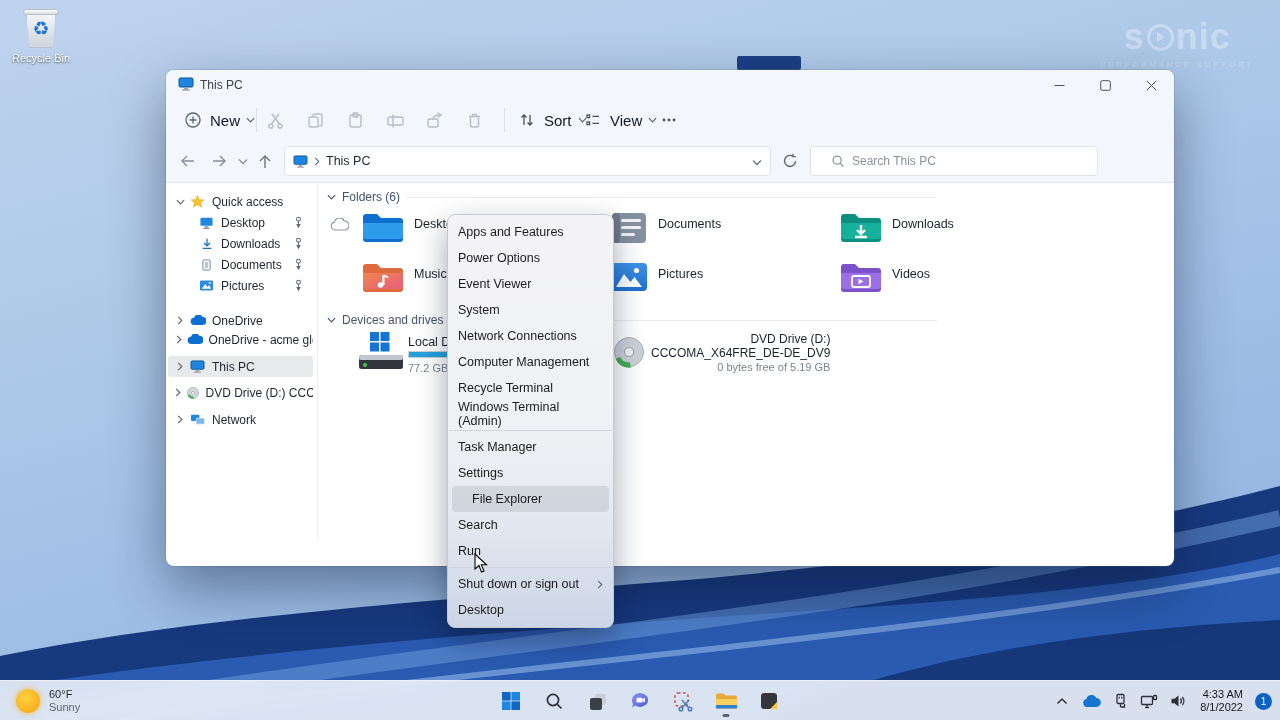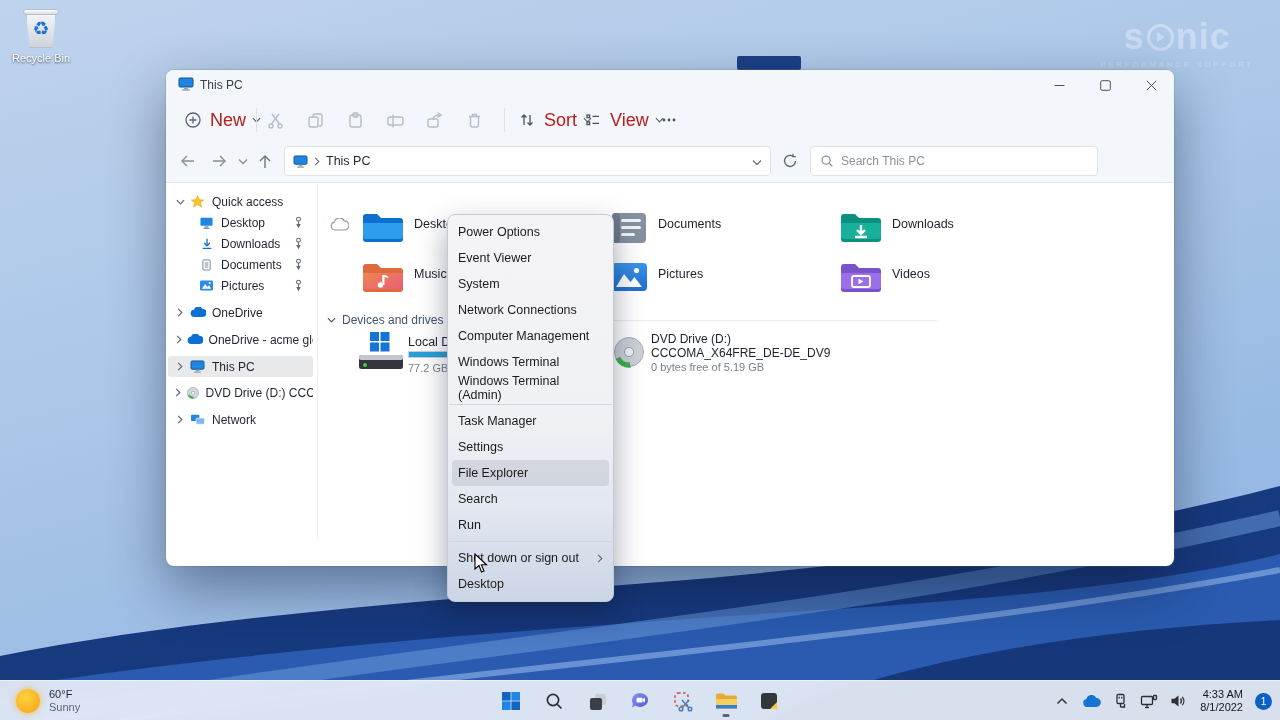--- a/index.html
+++ b/index.html
@@ -39,32 +39,32 @@
 
   .titlebar { position:absolute; left:0; top:0; right:0; height:30px; }
   .title-ic { position:absolute; left:12px; top:7px; }
   .title-txt { position:absolute; left:34px; top:8px; font-size:12px; color:#3a4149; }
   .win-controls { position:absolute; right:0; top:0; display:flex; }
   .wc { width:46px; height:30px; display:flex; align-items:center; justify-content:center; }
   .wc svg { stroke:#4a5058; }
 
   .toolbar { position:absolute; left:0; top:30px; right:0; height:40px; }
   .tb { position:absolute; top:8px; height:24px; display:flex; align-items:center; gap:6px; }
-  .tb-label { font-size:18px; color:#b91c1c; }
+  .tb-label { font-size:15px; color:#0f172a; }
   .tb-sep { position:absolute; top:8px; width:1px; height:24px; background:#dce0e7; }
   .tb-ic { display:flex; align-items:center; justify-content:center; width:22px; height:22px; }
 
   .navrow { position:absolute; left:0; top:70px; right:0; height:43px; }
   .nv { position:absolute; top:10px; width:22px; height:22px; display:flex; align-items:center; justify-content:center; }
   .crumb { position:absolute; left:118px; top:6px; width:487px; height:30px; background:#fff;
     border:1px solid #dfe3e9; border-radius:4px; display:flex; align-items:center; padding:0 8px; gap:6px; }
   .crumb-txt { font-size:12.5px; color:#1f2733; }
   .crumb-chev { margin-left:auto; }
   .searchbox { position:absolute; left:644px; top:6px; width:288px; height:30px; background:#fff;
-    border:1px solid #dfe3e9; border-radius:4px; display:flex; align-items:center; padding:0 9px; gap:7px; }
+    border:1px solid #dfe3e9; border-radius:4px; display:flex; align-items:center; padding:0 20px; gap:7px; }
   .searchbox input { border:none; outline:none; flex:1; font-size:12px; color:#1f2733; font-family:"Liberation Sans",sans-serif; background:transparent; }
   .searchbox input::placeholder { color:#8a919c; }
 
   .bodyarea { position:absolute; left:0; top:114px; right:0; bottom:26px; background:#fff; }
   .sidebar { position:absolute; left:0; top:0; bottom:0; width:152px; border-right:1px solid #edf0f3; }
   .srow { position:absolute; left:2px; right:4px; height:21px; display:flex; align-items:center; font-size:12px; color:#1f2430; border-radius:3px; }
   .srow .chev { width:14px; margin-left:5px; display:flex; justify-content:center; }
   .srow .mic { width:17px; display:flex; justify-content:center; margin-left:2px; }
   .srow .slabel { margin-left:6px; white-space:nowrap; overflow:hidden; }
   .srow .pin { position:absolute; right:8px; top:3px; }
@@ -74,34 +74,34 @@
   .content { position:absolute; left:153px; top:0; right:0; bottom:0; }
   .sec-head { position:absolute; display:flex; align-items:center; gap:6px; font-size:12px; color:#44536e; }
   .sec-line { height:1px; background:#e9ecf0; flex:1; }
   .tile { position:absolute; display:flex; align-items:flex-start; gap:9px; }
   .tile-label { font-size:12.5px; color:#1b222c; margin-top:7px; }
   .cloud-sync { position:absolute; }
   .disk-meta { position:absolute; font-size:12.5px; color:#1b222c; }
   .disk-bar { position:absolute; width:88px; height:7px; background:#dfe2e7; border:1px solid #c9cdd4; }
   .disk-bar-fill { height:100%; background:#26a0da; }
   .disk-free { position:absolute; font-size:11px; color:#7a828d; }
-  .dvd-meta { position:absolute; font-size:12px; color:#1b222c; line-height:13.5px; }
+  .dvd-meta { position:absolute; font-size:12px; color:#1b222c; line-height:13.5px;text-align:right; }
   .dvd-free { font-size:11px; color:#7a828d; margin-top:1px; }
 
   .statusbar { position:absolute; left:0; bottom:0; right:0; height:26px; border-top:1px solid #edf0f3; background:#fff; }
   .status-items { position:absolute; left:14px; top:6px; font-size:12px; color:#333a43; }
   .status-views { position:absolute; right:10px; top:5px; display:flex; gap:13px; }
 
   
   .winx { position:absolute; left:447px; top:214px; width:167px; border-radius:8px;
     border:1px solid #c6c9d1; padding:4px 0;
     background:linear-gradient(180deg,#f4f4f6 0%,#f0f1f4 52%,#e2e7f0 76%,#ccd5e6 100%);
     box-shadow:0 12px 30px rgba(10,20,50,.38); }
   .mi { height:26px; display:flex; align-items:center; padding:0 10px; font-size:12.5px; color:#1b1b1b; }
-  .mi.hover { background:rgba(115,120,135,.18); margin:0 4px; padding:0 6px; border-radius:4px; }
+  .mi.hover { background:rgba(115,120,135,.18); margin:0 4px; padding:0 20px; border-radius:4px; }
   .mi .sub-arrow { margin-left:auto; display:flex; }
   .msep { height:1px; background:#d2d5dc; margin:3px 1px; }
 
   
   .taskbar { position:absolute; left:0; top:680px; width:1280px; height:40px;
     background:rgba(237,242,250,.90); border-top:1px solid rgba(255,255,255,.55); backdrop-filter:blur(10px); }
   .tb-center { position:absolute; left:50%; top:0; height:40px; transform:translateX(-50%);
     display:flex; align-items:center; gap:7px; }
   .tbtn { position:relative; width:36px; height:36px; border-radius:5px; display:flex; align-items:center; justify-content:center; }
   .tbtn .active-line { position:absolute; bottom:2px; left:50%; transform:translateX(-50%); width:7px; height:3px; border-radius:2px; background:#5a6472; }
@@ -415,21 +415,21 @@
                 <circle cx="11.5" cy="4.3" r="1.1" fill="#fff"></circle>
               </svg>
             </span>
           <span class="slabel">Pictures</span>
           <span class="pin"><svg width="13" height="14" viewBox="0 0 16 16" fill="none" stroke="#5f6b7a" stroke-width="1.3">
                 <circle cx="8" cy="4.5" r="2.4"></circle>
                 <path d="M8 7 L8 11"></path>
                 <path d="M6.3 11 H9.7 L8 14.2 Z" fill="#5f6b7a"></path>
               </svg></span>
         </div>
-        <div class="srow" style="top:118px">
+        <div class="srow" style="top:126px">
           <span class="chev">
               <svg width="6" height="9" viewBox="0 0 6 10" fill="none" stroke="#5f6671" stroke-width="1.3">
                 <path d="M1 1 L5 5 L1 9"></path>
               </svg>
             </span>
           <span class="mic">
               <svg width="16" height="11" viewBox="0 0 18 12">
                 <path d="M5 11 a4 4 0 0 1 -.5-8 a5 5 0 0 1 9.3-1.2 A3.6 3.6 0 0 1 14 11 Z" fill="#0c6fd4"></path>
               </svg>
             </span>
@@ -488,20 +488,27 @@
               <svg width="15" height="13" viewBox="0 0 16 14">
                 <rect x="1" y="2" width="9" height="6.5" rx="1" fill="#1e88e0"></rect>
                 <rect x="6.5" y="5.5" width="9" height="6.5" rx="1" fill="#7db9ef" stroke="#fff" stroke-width="0.6"></rect>
               </svg>
             </span>
           <span class="slabel">Network</span>
         </div>
       </div>
 
       <div class="content">
+        <div class="sec-head" style="left:8px; top:6px; width:610px">
+          <svg width="9" height="6" viewBox="0 0 10 6" fill="none" stroke="#44536e" stroke-width="1.3">
+              <path d="M1 1 L5 5 L9 1"></path>
+            </svg>
+          <span>Folders (6)</span>
+          <span class="sec-line"></span>
+        </div>
 
         <span class="cloud-sync" style="left:11px; top:33px">
           <svg width="19" height="13" viewBox="0 0 19 13" fill="#fdfdfe" stroke="#8a96a4" stroke-width="1.1">
               <path d="M5 12 a4 4 0 0 1 -.6-7.9 a5.2 5.2 0 0 1 9.8-1.2 A3.7 3.7 0 0 1 14.4 12 Z"></path>
             </svg>
         </span>
 
         <div class="tile" style="left:42px; top:26px">
           <svg width="44" height="36" viewBox="0 0 44 34">
               <path d="M2,6 q0,-3 3,-3 h11 l4,4 h19 q3,0 3,3 v18 q0,3 -3,3 H5 q-3,0 -3,-3 Z" fill="#0f6fce"></path>
@@ -610,36 +617,39 @@
           <div>CCCOMA_X64FRE_DE-DE_DV9</div>
           <div class="dvd-free">0 bytes free of 5.19 GB</div>
         </div>
       </div>
     </div>
 
   </div>
 
   <div class="winx">
     <div class="mi">
+        <span>Apps and Features</span>
+      </div>
+    <div class="mi">
         <span>Power Options</span>
       </div>
     <div class="mi">
         <span>Event Viewer</span>
       </div>
     <div class="mi">
         <span>System</span>
       </div>
     <div class="mi">
         <span>Network Connections</span>
       </div>
     <div class="mi">
         <span>Computer Management</span>
       </div>
     <div class="mi">
-        <span>Windows Terminal</span>
+        <span>Recycle Terminal</span>
       </div>
     <div class="mi">
         <span>Windows Terminal (Admin)</span>
       </div>
     <div class="msep"></div>
     <div class="mi">
         <span>Task Manager</span>
       </div>
     <div class="mi">
         <span>Settings</span>

